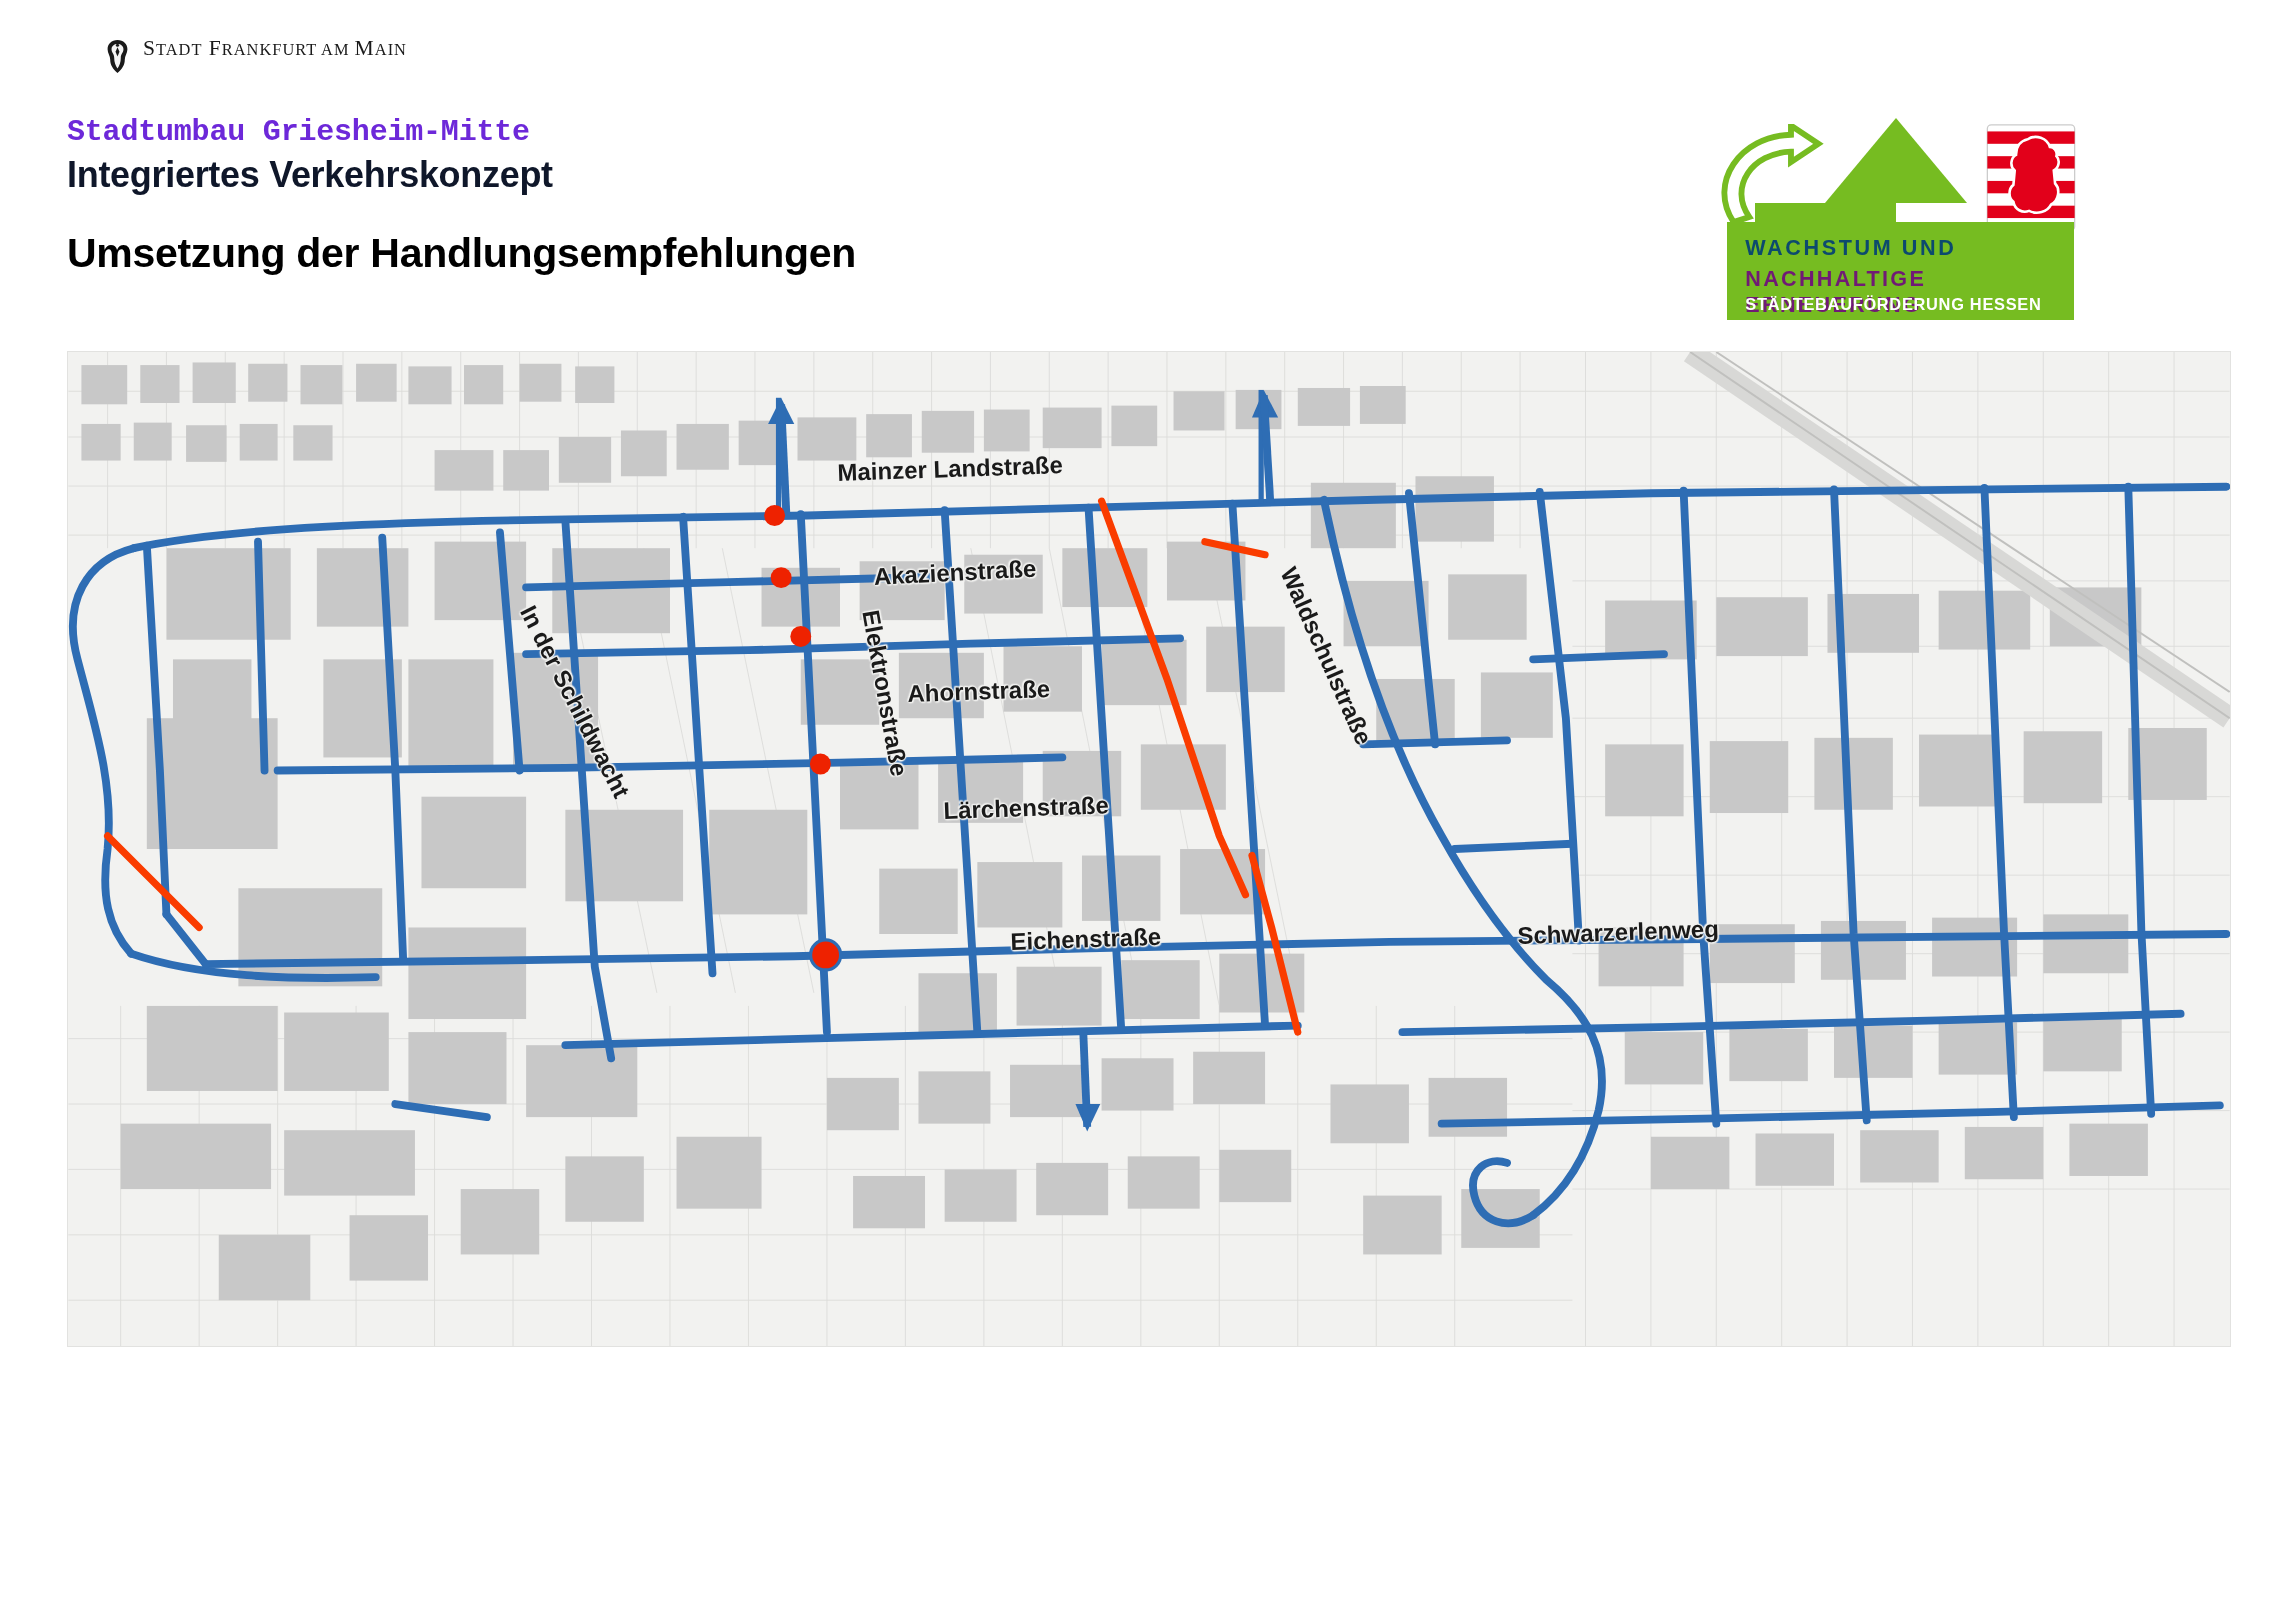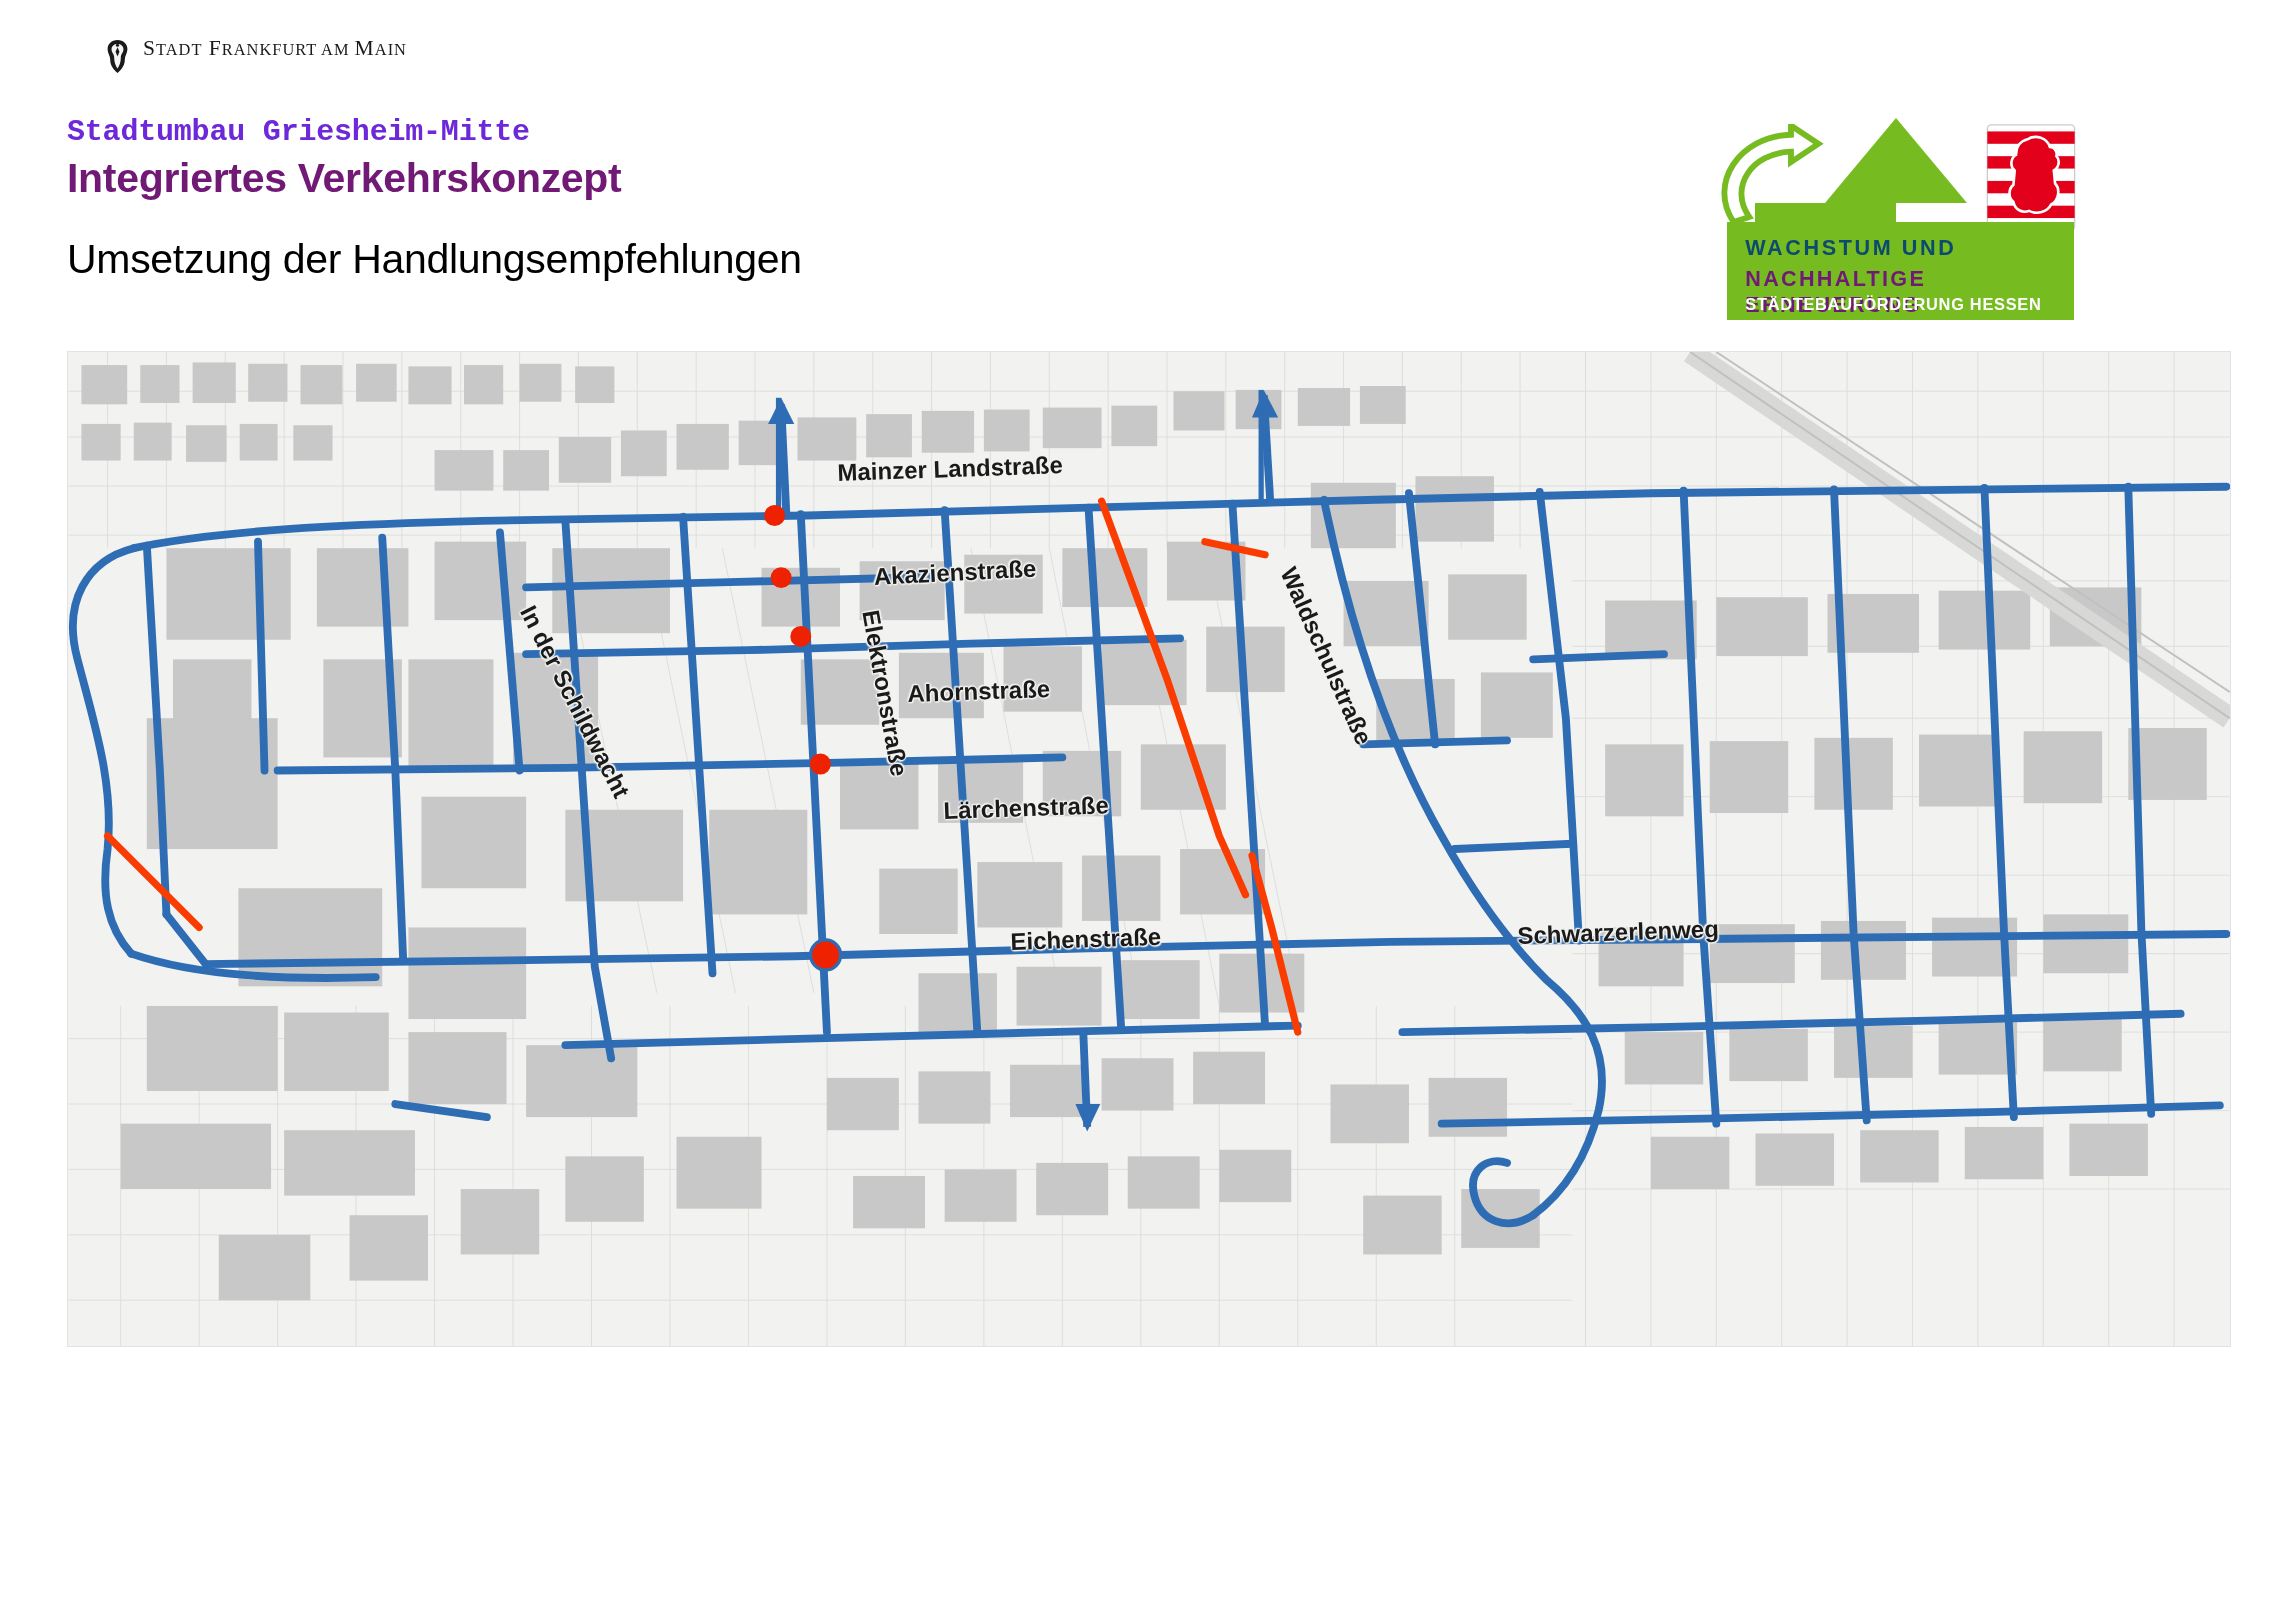--- a/index.html
+++ b/index.html
@@ -46,29 +46,29 @@
   }
   #title-block .t-sub {
     font-size: 30px;
     font-weight: bold;
     color: #6d28d9;
     line-height: 1.25;
     letter-spacing: -0.2px;
     font-family: Liberation Mono, monospace;
   }
   #title-block .t-main {
-    font-size: 41px;
-    font-weight: bold;
-    color: #701a75;
+    font-size: 36px;
+    font-weight: bold;
+    color: #0f172a;
     line-height: 1.28;
     letter-spacing: -0.3px;
   }
   #title-block .t-main2 {
     font-size: 41px;
-    font-weight: normal;
+    font-weight: bold;
     color: #000;
     line-height: 1.28;
     letter-spacing: -0.3px;
     margin-top: 29px;
   }
 
   
   #program-badge {
     position: absolute;
     left: 1675px;

